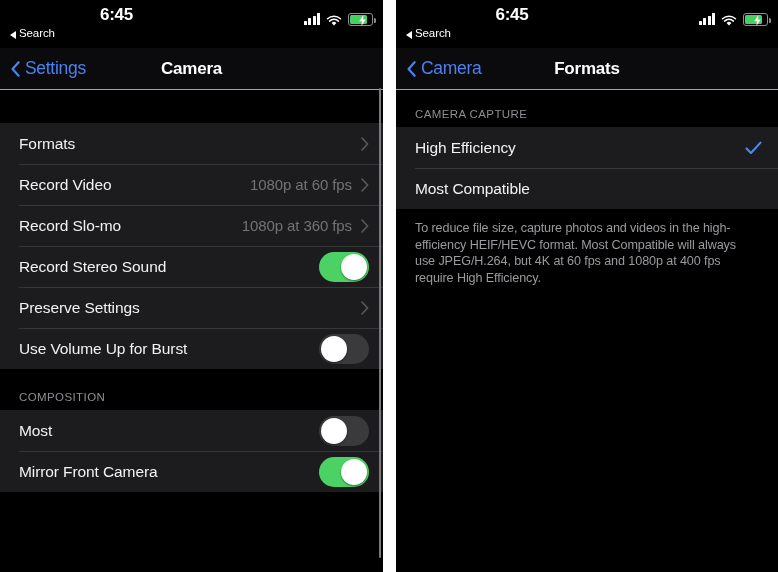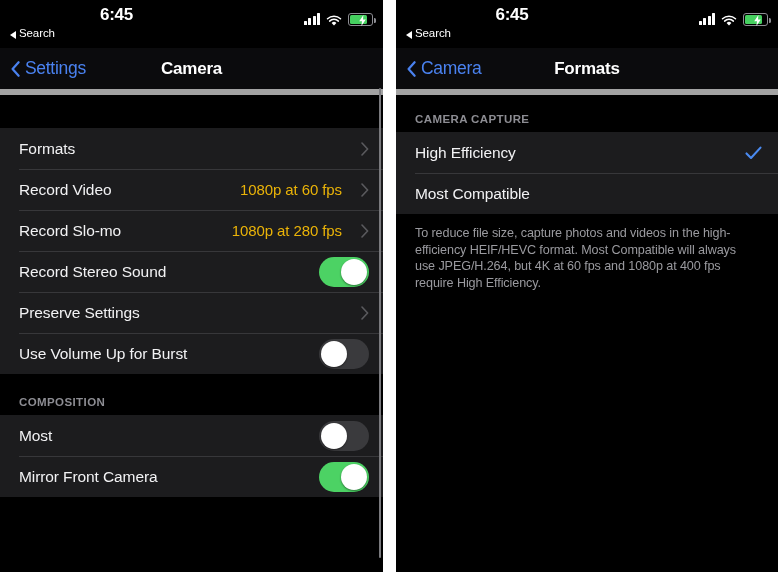--- a/index.html
+++ b/index.html
@@ -111,21 +111,21 @@
     position: absolute;
     left: 8.5px; top: 0.5px;
     width: 9px; height: 11px;
   }
 
   
   .navbar {
     position: relative;
     height: 41px;
     background: #0b0b0d;
-    border-bottom: 6px solid #a3a3a3;
+    border-bottom: 1px solid #a3a3a3;
   }
   .nav-back {
     position: absolute;
     left: 11px;
     top: 0; bottom: 0;
     display: flex;
     align-items: center;
     gap: 5px;
     color: #4a82f0;
     font-size: 17.5px;
@@ -169,24 +169,24 @@
     background: #37373a;
   }
   .row-label {
     color: #f2f2f4;
     font-size: 15.5px;
     letter-spacing: -0.1px;
     flex: 1;
     white-space: nowrap;
   }
   .row-value {
-    color: #eab308;
+    color: #737373;
     font-size: 15px;
     letter-spacing: -0.1px;
-    margin-right: 19px;
+    margin-right: 9px;
     white-space: nowrap;
   }
   .disclosure {
     width: 8px; height: 14px;
     flex: 0 0 auto;
   }
   .check {
     width: 17px; height: 14px;
     flex: 0 0 auto;
     margin-right: 2px;
@@ -213,21 +213,20 @@
   .toggle.off .knob { left: 2px; }
 
   
   .section-head {
     background: #000000;
     color: #8d8d93;
     font-size: 11.5px;
     letter-spacing: 0.4px;
     padding: 22px 0 7px 19px;
     box-sizing: border-box;
-    font-weight: bold;
   }
   .footnote {
     background: #000000;
     color: #9a9a9f;
     font-size: 12.6px;
     line-height: 16.5px;
     letter-spacing: -0.1px;
     padding: 11px 26px 0 19px;
     box-sizing: border-box;
   }
@@ -303,21 +302,21 @@
       <div class="row">
         <span class="row-label">Record Video</span>
         <span class="row-value">1080p at 60 fps</span>
         <svg class="disclosure" viewBox="0 0 8 14">
           <path d="M1 1 L6.6 7 L1 13" stroke="#5a5a5e" stroke-width="1.6" fill="none" stroke-linecap="round" stroke-linejoin="round"></path>
         </svg>
       </div>
 
       <div class="row">
         <span class="row-label">Record Slo-mo</span>
-        <span class="row-value">1080p at 280 fps</span>
+        <span class="row-value">1080p at 360 fps</span>
         <svg class="disclosure" viewBox="0 0 8 14">
           <path d="M1 1 L6.6 7 L1 13" stroke="#5a5a5e" stroke-width="1.6" fill="none" stroke-linecap="round" stroke-linejoin="round"></path>
         </svg>
       </div>
 
       <div class="row">
         <span class="row-label">Record Stereo Sound</span>
         <span class="toggle on">
             <span class="knob"></span>
           </span>

